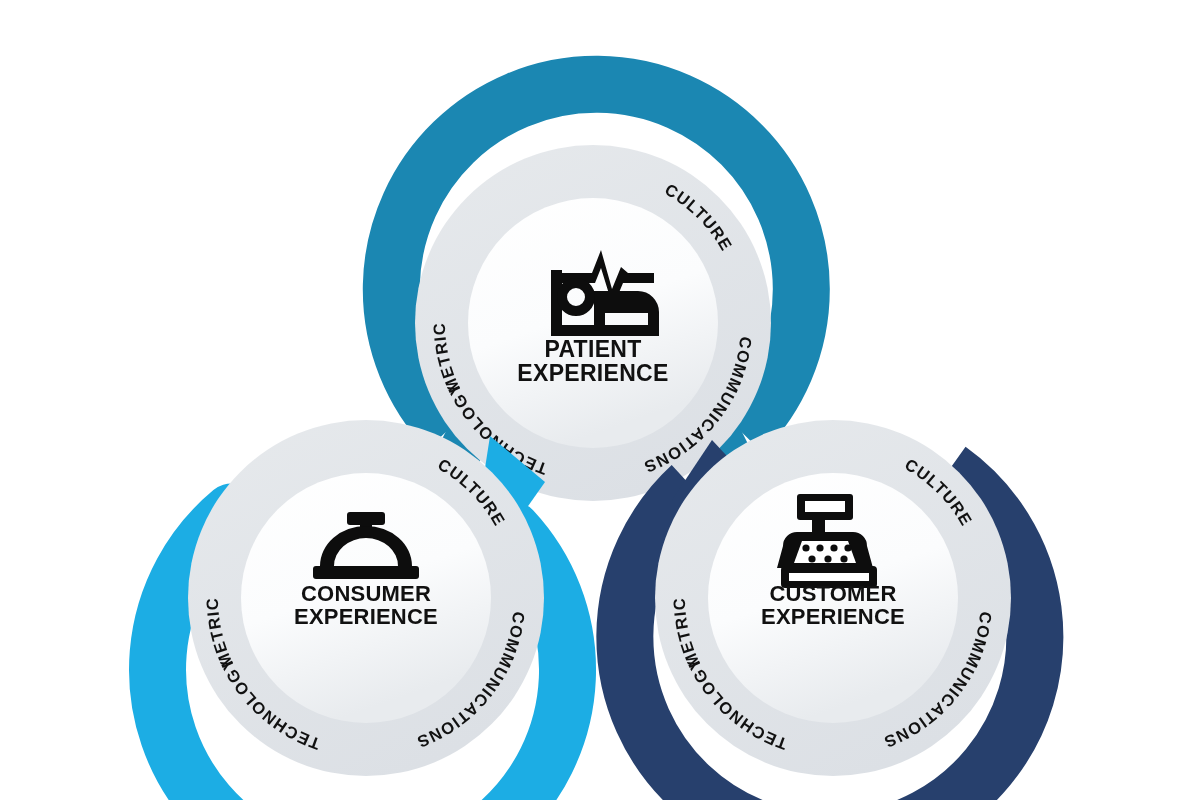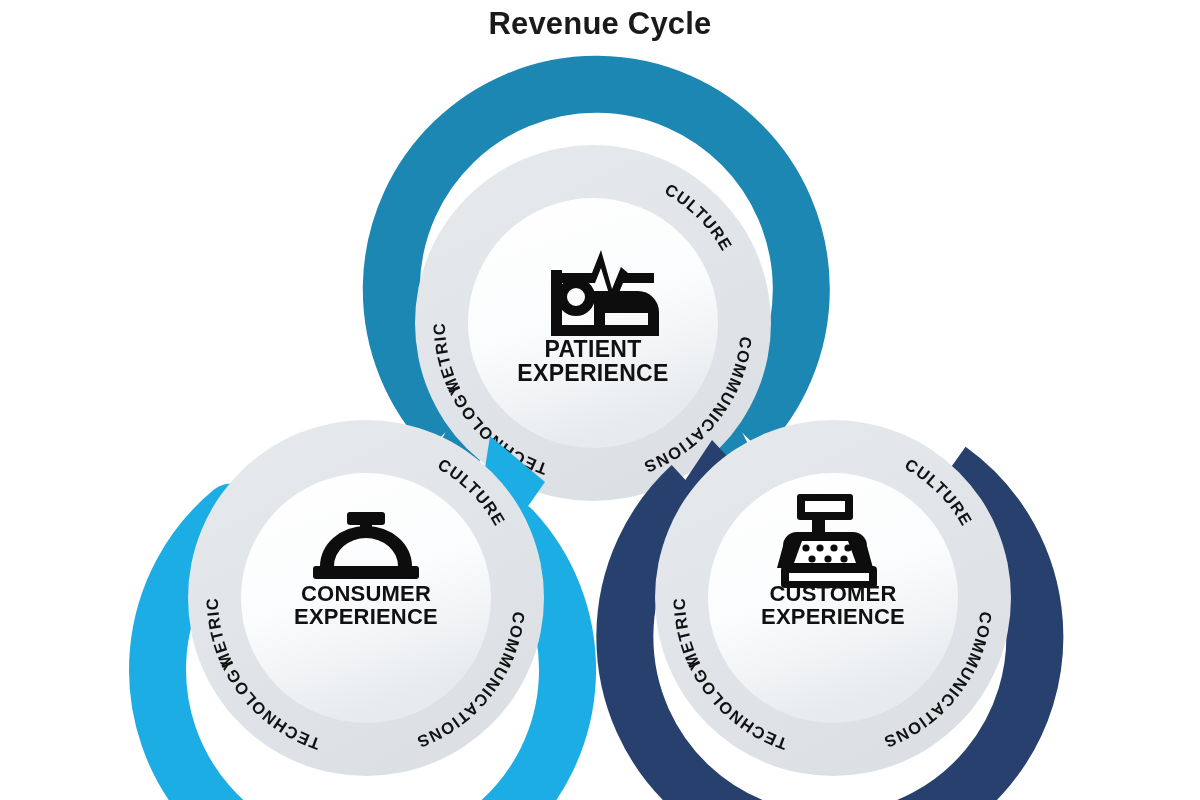--- a/index.html
+++ b/index.html
@@ -52,21 +52,20 @@
     text-anchor: middle;
   }
   .node-title.big { font-size: 23px; letter-spacing: 0.3px; }
   .node-title.mid { font-size: 22px; letter-spacing: 0.2px; }
 </style>
 </head>
 <body>
 
 <div id="stage">
 
-  <div id="page-title">Revenue Cycle</div>
 
   <svg id="diagram" viewBox="0 0 1200 800">
     <defs>
 
       <linearGradient id="discGrad" x1="0" y1="0" x2="0.35" y2="1">
         <stop offset="0%" stop-color="#ffffff"></stop>
         <stop offset="55%" stop-color="#fbfcfd"></stop>
         <stop offset="100%" stop-color="#e8ebee"></stop>
       </linearGradient>
       <linearGradient id="bandGrad" x1="0.1" y1="0" x2="0.6" y2="1">

